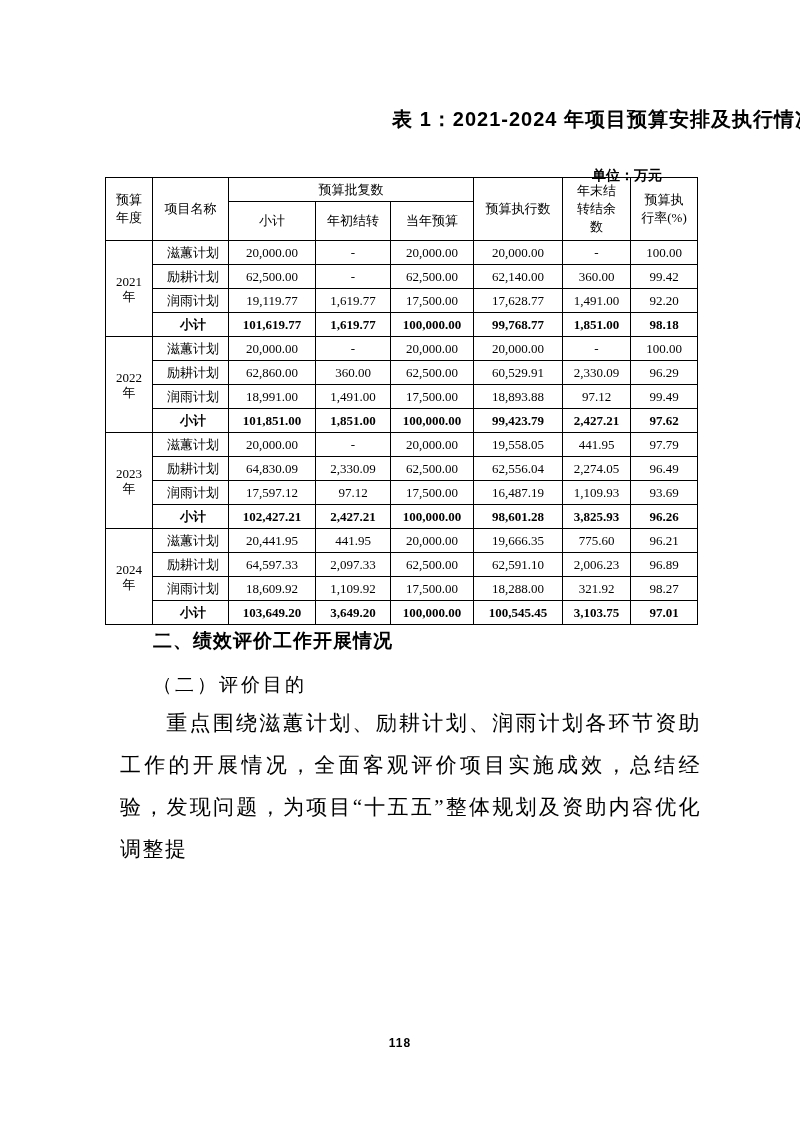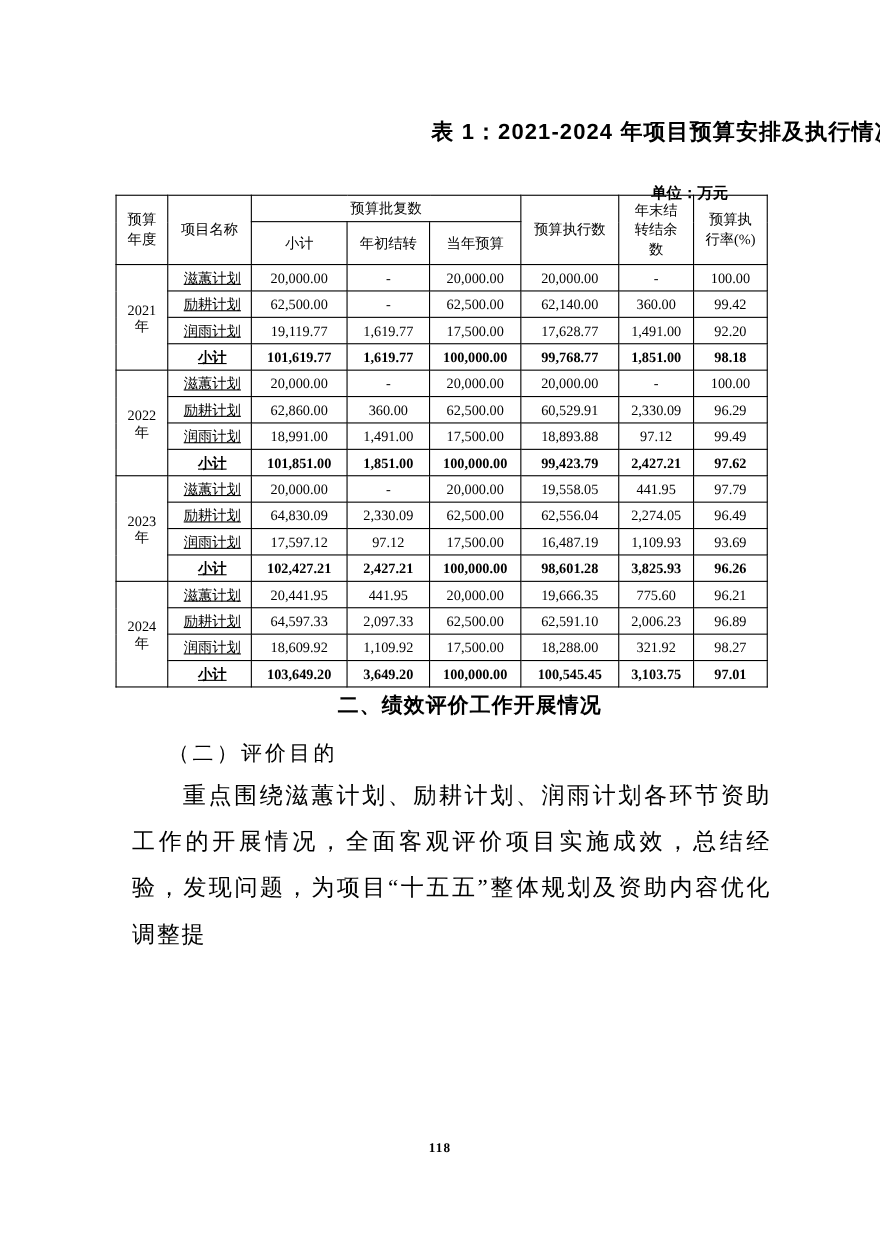--- a/index.html
+++ b/index.html
@@ -27,40 +27,40 @@
   .budget th, .budget td {
     border:1px solid #000; text-align:center;
     padding:1px 2px; overflow:hidden;
   }
   .budget th {
     font-weight:normal; white-space:pre-line; line-height:18px;
   }
   .budget thead .grp { height:24px; }
   .budget thead .sub th { height:36px; }
   .budget td { height:21px; line-height:15px; }
-  .proj-cell { text-align:left; padding-left:7px !important;text-decoration:underline; }
+  .proj-cell { text-align:left; padding-left:7px !important; }
   .year-cell { white-space:pre-line; line-height:18px; }
   tr.subtotal td { font-weight:bold; }
   .text-block { position:absolute; top:620px; left:100px; width:601px; }
   .sec-h {
     font-family:"Liberation Sans", sans-serif; font-weight:bold;
-    font-size:19px; margin:8px 0 0 53px; letter-spacing:1px;text-align:center;
+    font-size:19px; margin:8px 0 0 53px; letter-spacing:1px;
   }
   .sub-h {
     font-size:19px; font-weight:normal; margin:18px 0 0 53px;
     letter-spacing:3px;
   }
   .para {
     font-size:21px; line-height:42px; text-align:justify;
     text-indent:2.2em; margin:7px 0 0 0; letter-spacing:1.5px;
   }
   .para.tight { margin-top:4px;margin-left:20px; }
   .page-num {
     position:absolute; top:1036px; left:0; width:800px;
-    text-align:center; font-family:Liberation Serif, serif;
+    text-align:center; font-family:Liberation Sans, sans-serif;
     font-weight:bold; font-size:12px; letter-spacing:1px;
   }
 </style>
 </head>
 <body>
 
 <div class="title">表 1：2021-2024 年项目预算安排及执行情况</div>
 
 <div class="unit">单位：万元</div>
 

